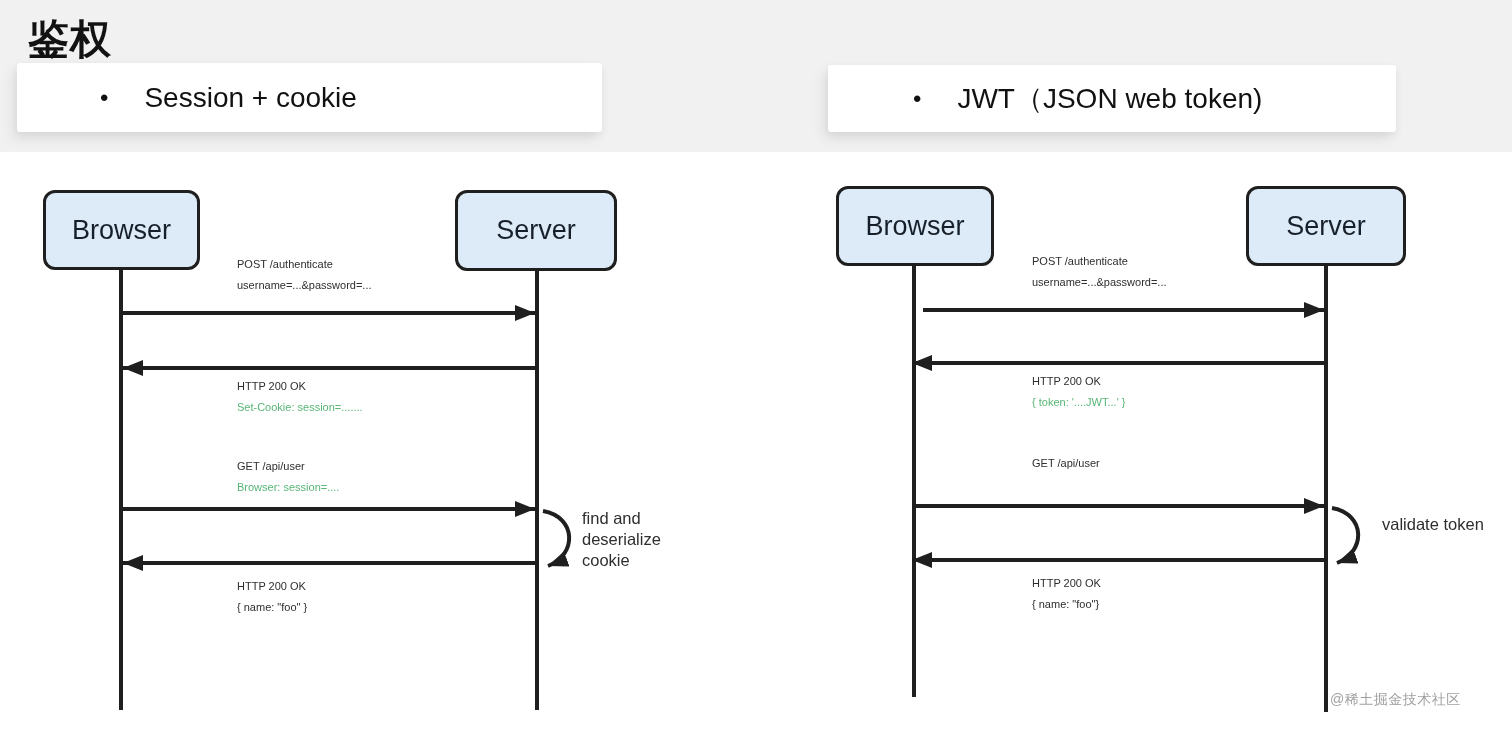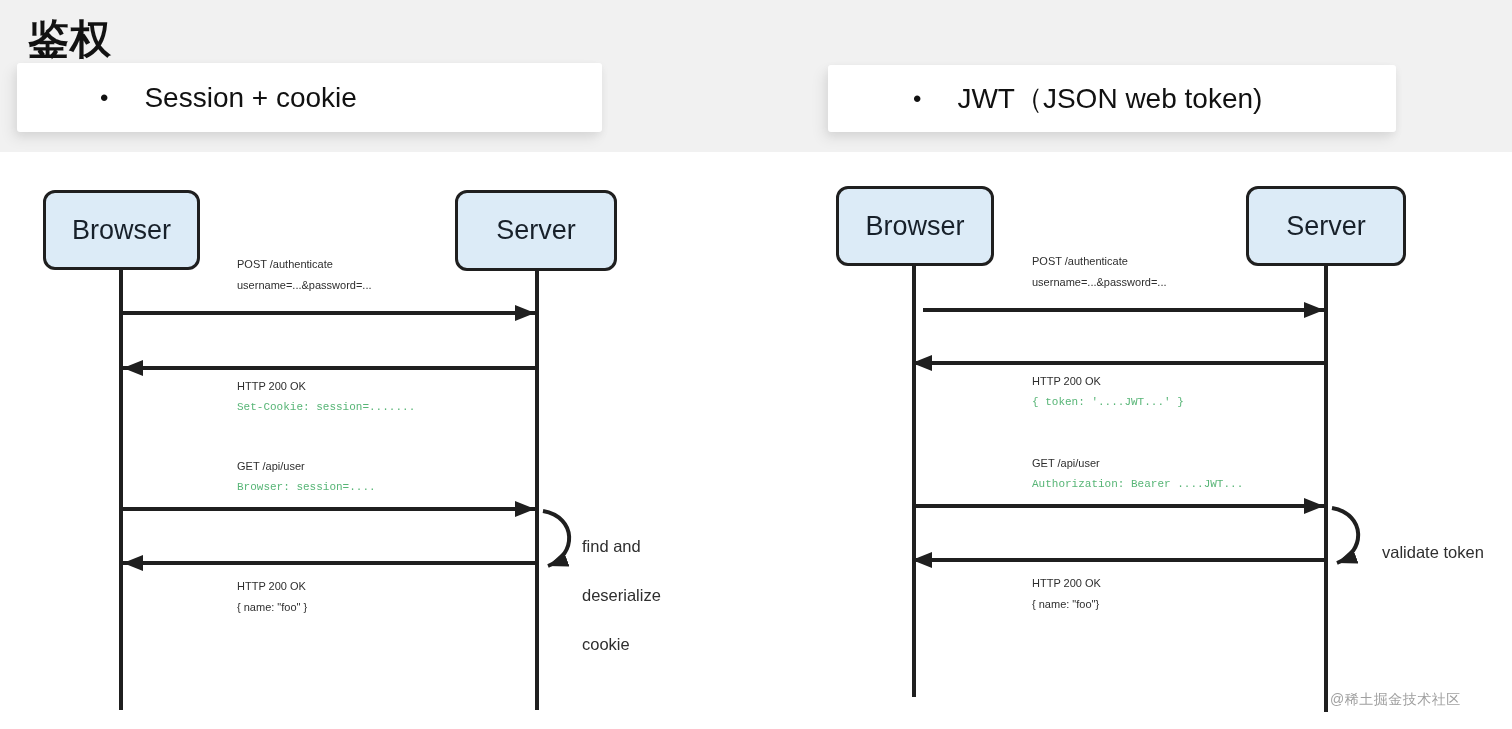--- a/index.html
+++ b/index.html
@@ -40,27 +40,27 @@
     border:3px solid var(--box_border,#1f1f1f);
     border-radius:12px;
     display:flex;align-items:center;justify-content:center;
     font-size:27px;font-weight:500;color:#17202a;
   }
   .msg{
     position:absolute;
     font-size:11px;line-height:21px;color:var(--text_dark,#2e2e2e);
     white-space:nowrap;
   }
-  .msg .l2.green{color:var(--text_green,#57b576);font-family:Liberation Mono, monospace;}
+  .msg .l2.green{color:var(--text_green,#57b576);}
   .note{
     position:absolute;
     font-size:16.5px;line-height:21px;color:var(--text_dark,#2e2e2e);
     white-space:nowrap;
   }
-  .note span{display:block;margin-top:28px;}
+  .note span{display:block;}
   .watermark{
     position:absolute;left:1330px;top:691px;
     font-size:14px;color:var(--watermark,#8f8f8f);opacity:.85;
     letter-spacing:.5px;
   }
 </style>
 </head>
 <body>
 
 <div class="page">
@@ -157,21 +157,20 @@
     <div class="msg" style="left:239px;top:101px;">
       <div class="l1">POST /authenticate</div>
       <div class="l2">username=...&amp;password=...</div>
     </div>
     <div class="msg" style="left:239px;top:221px;">
       <div class="l1">HTTP 200 OK</div>
       <div class="l2 green">{ token: '....JWT...' }</div>
     </div>
     <div class="msg" style="left:239px;top:303px;">
       <div class="l1">GET /api/user</div>
-      <div class="l2 green">Authorization: Bearer ....JWT...</div>
     </div>
     <div class="msg" style="left:239px;top:423px;">
       <div class="l1">HTTP 200 OK</div>
       <div class="l2">{ name: "foo"}</div>
     </div>
 
     <div class="note" style="left:589px;top:364px;">
       <span>validate token</span>
     </div>
   </div>

